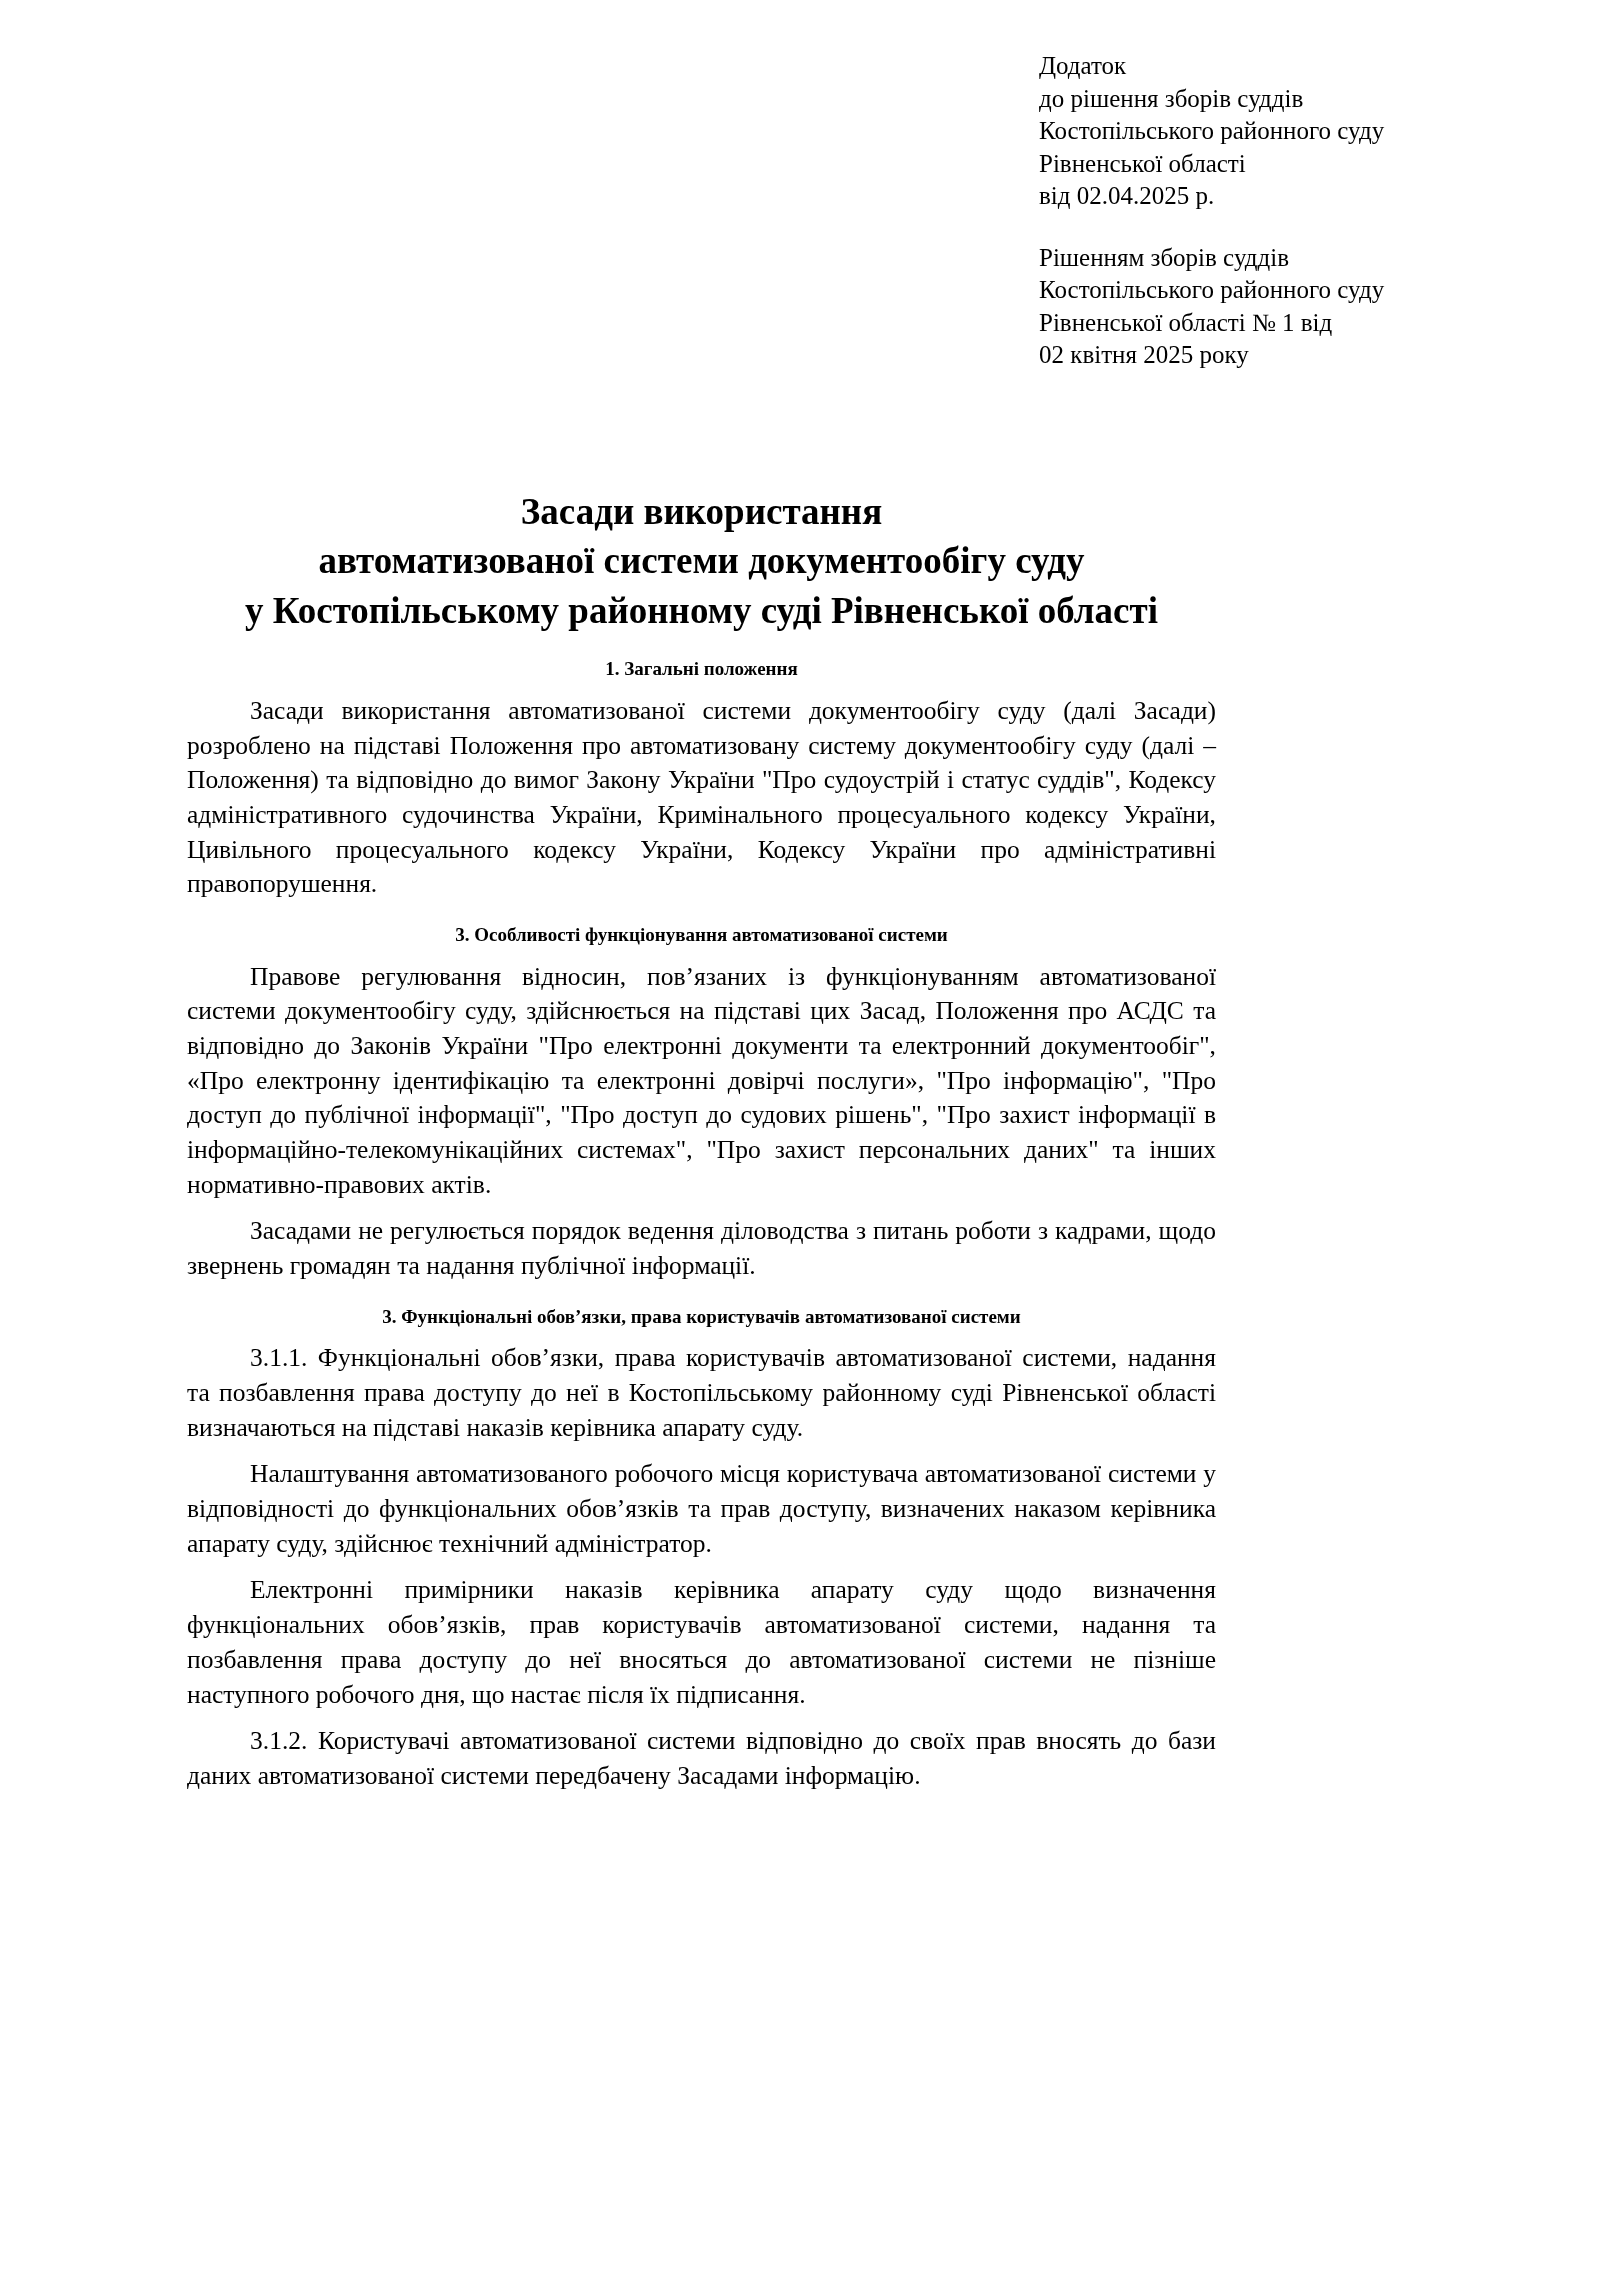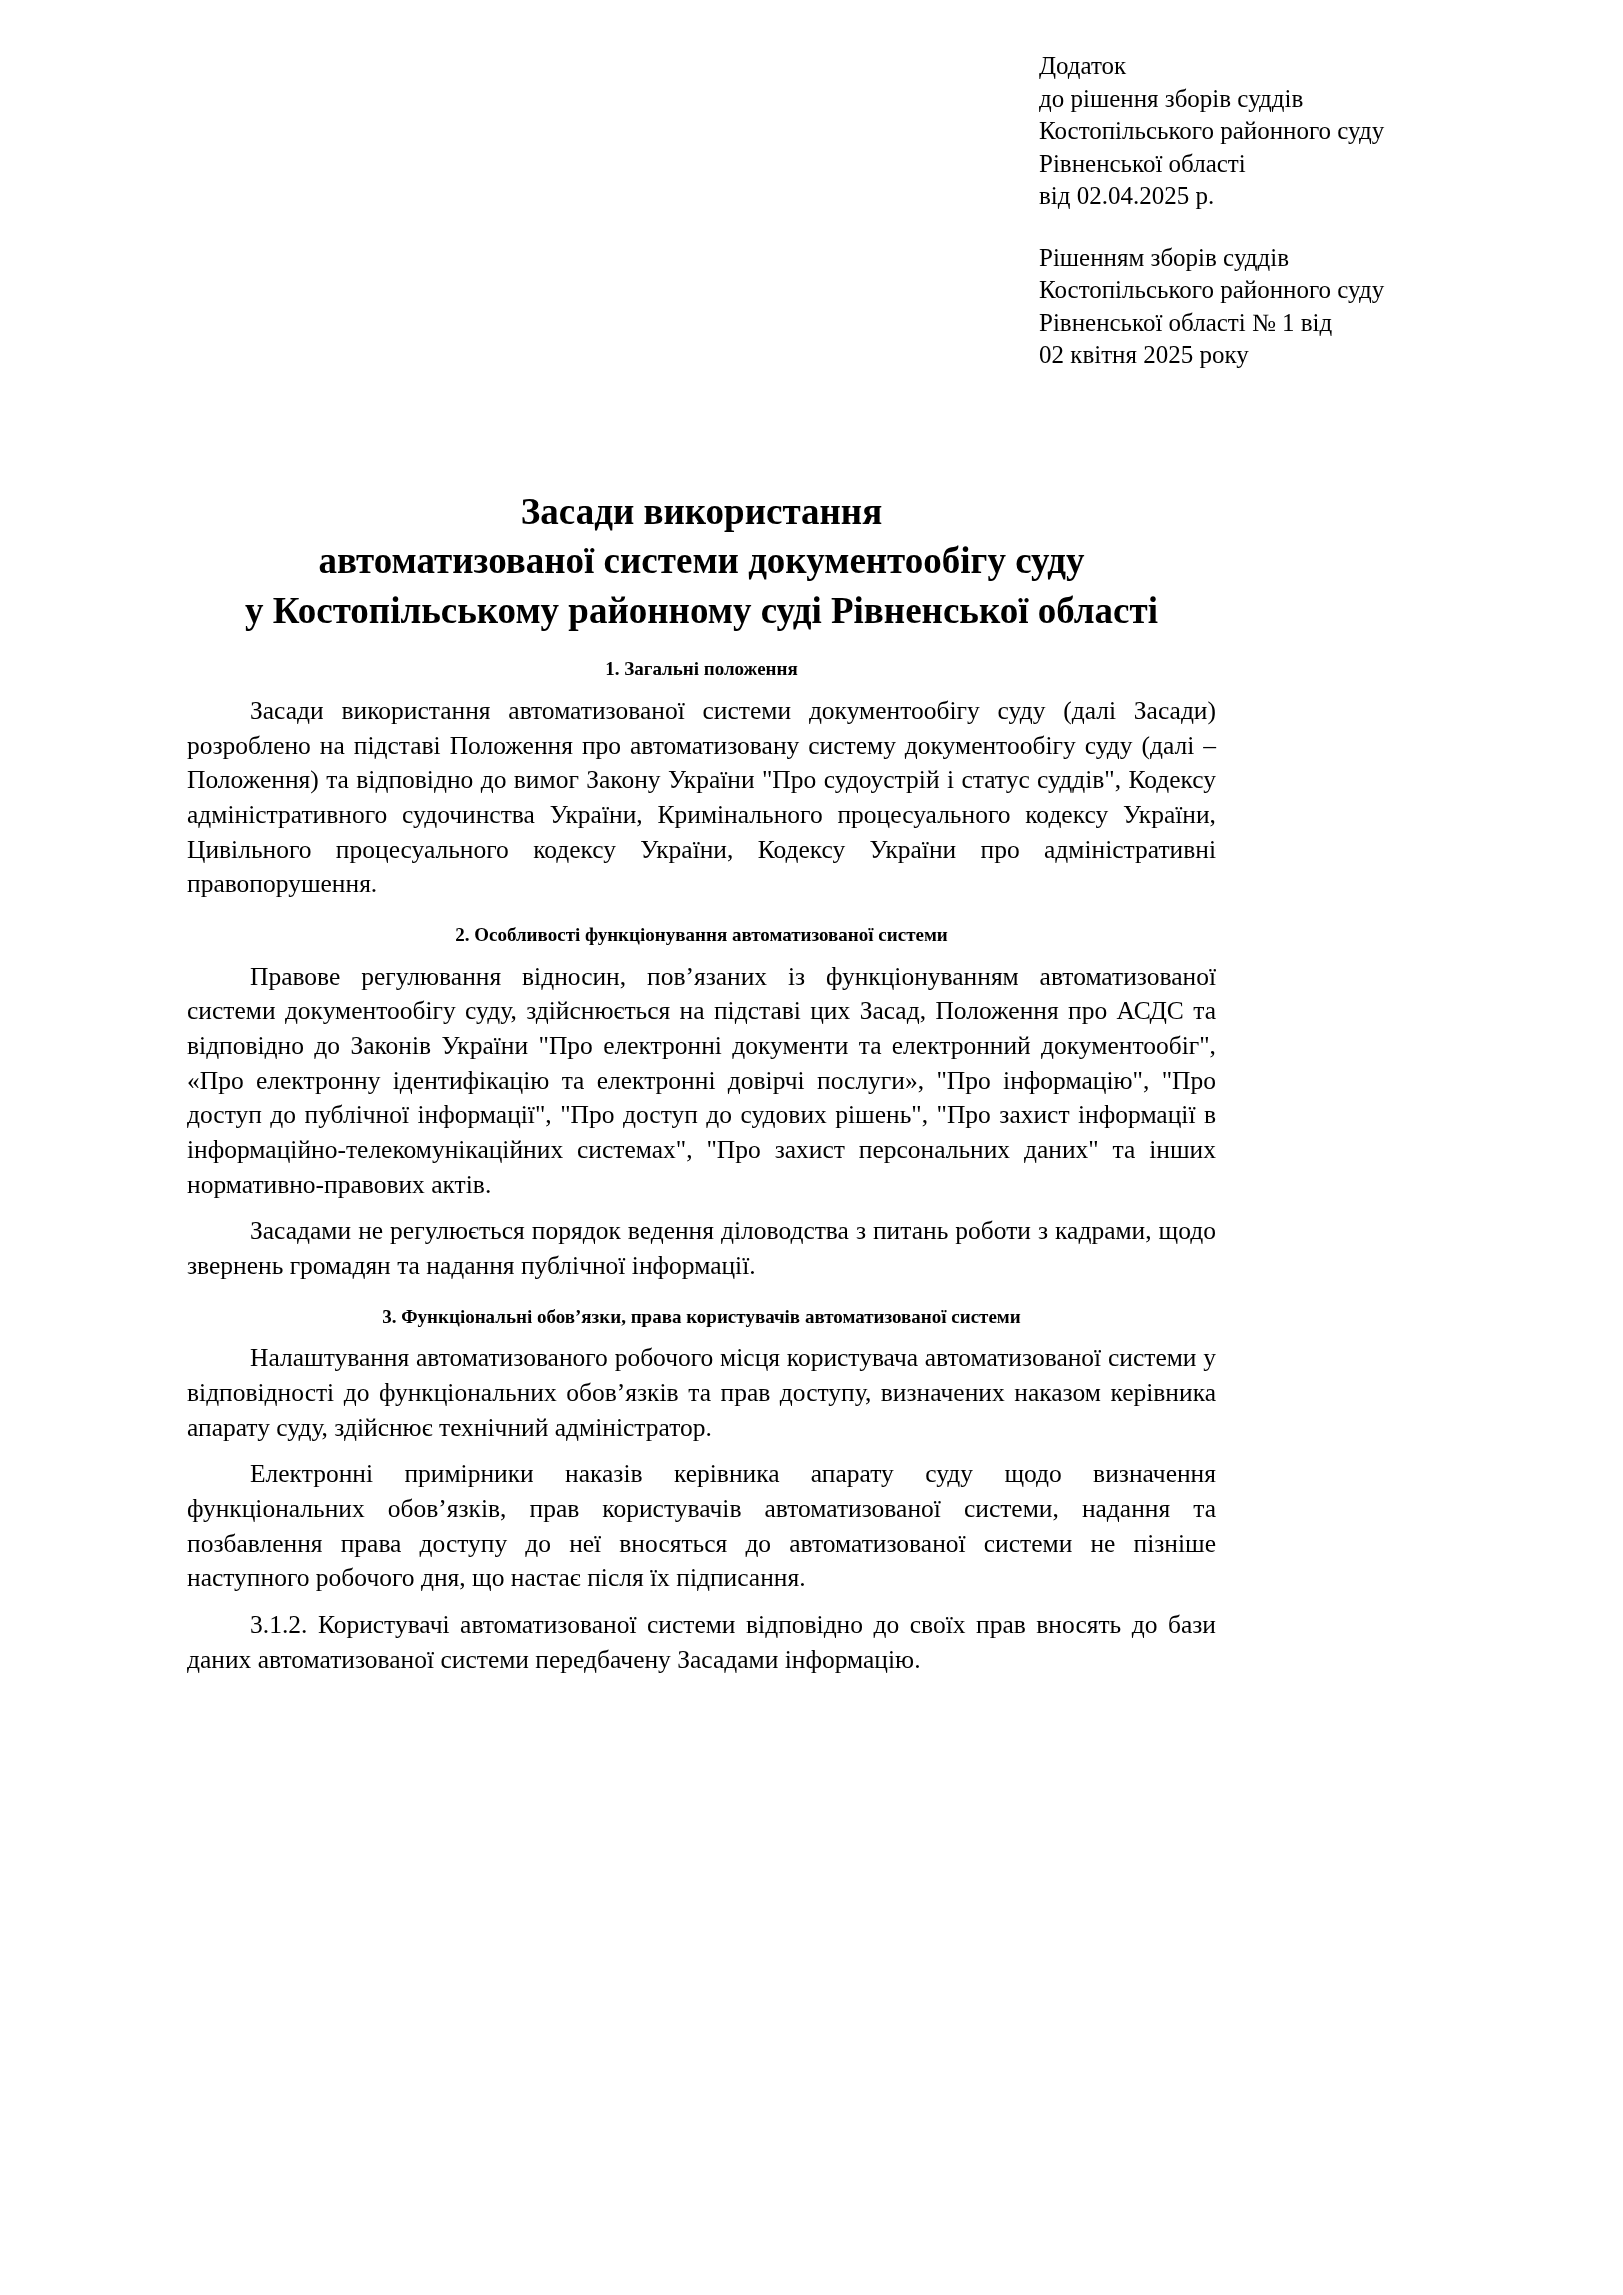--- a/index.html
+++ b/index.html
@@ -98,27 +98,28 @@
     <span class="t-line">Засади використання</span>
     <span class="t-line">автоматизованої системи документообігу суду</span>
     <span class="t-line">у Костопільському районному суді Рівненської області</span>
   </div>
 
   <div class="section-title">1. Загальні положення</div>
   <div class="block">
     <p class="body-par">Засади використання автоматизованої системи документообігу суду (далі Засади) розроблено на підставі Положення про автоматизовану систему документообігу суду (далі – Положення) та  відповідно до вимог Закону України "Про судоустрій і статус суддів", Кодексу адміністративного судочинства України, Кримінального процесуального кодексу України, Цивільного процесуального кодексу України, Кодексу України про адміністративні правопорушення.</p>
   </div>
 
-  <div class="section-title wide">2. Особливості функціонування автоматизованої системи</div>
+  <div class="section-title wide">3. Особливості функціонування автоматизованої системи</div>
   <div class="block">
     <p class="body-par">Правове регулювання відносин, пов’язаних із функціонуванням автоматизованої системи документообігу суду, здійснюється на підставі  цих Засад, Положення про АСДС та відповідно до Законів України "Про електронні документи та електронний документообіг", «Про електронну ідентифікацію та електронні довірчі послуги», "Про інформацію", "Про доступ до публічної інформації", "Про доступ до судових рішень", "Про захист інформації в інформаційно-телекомунікаційних системах", "Про захист персональних даних" та інших нормативно-правових актів.</p>
     <p class="body-par">Засадами не регулюється порядок ведення діловодства з питань роботи з кадрами, щодо звернень громадян та надання публічної інформації.</p>
   </div>
 
   <div class="section-title wide">3. Функціональні обов’язки, права користувачів автоматизованої системи</div>
   <div class="block">
+    <p class="body-par">3.1.1. Функціональні обов’язки, права користувачів автоматизованої системи, надання та позбавлення права доступу до неї в Костопільському районному суді Рівненської області визначаються на підставі наказів керівника апарату суду.</p>
     <p class="body-par">Налаштування автоматизованого робочого місця користувача автоматизованої системи у відповідності до функціональних обов’язків та прав доступу, визначених наказом керівника апарату суду, здійснює технічний адміністратор.</p>
     <p class="body-par">Електронні примірники наказів керівника апарату суду щодо визначення функціональних обов’язків, прав користувачів автоматизованої системи, надання та позбавлення права доступу до неї вносяться до автоматизованої системи не пізніше наступного робочого дня, що настає після їх підписання.</p>
     <p class="body-par">3.1.2. Користувачі автоматизованої системи відповідно до своїх прав вносять до бази даних автоматизованої системи передбачену Засадами інформацію.</p>
   </div>
 
 </div>
 
 
 </body></html>

